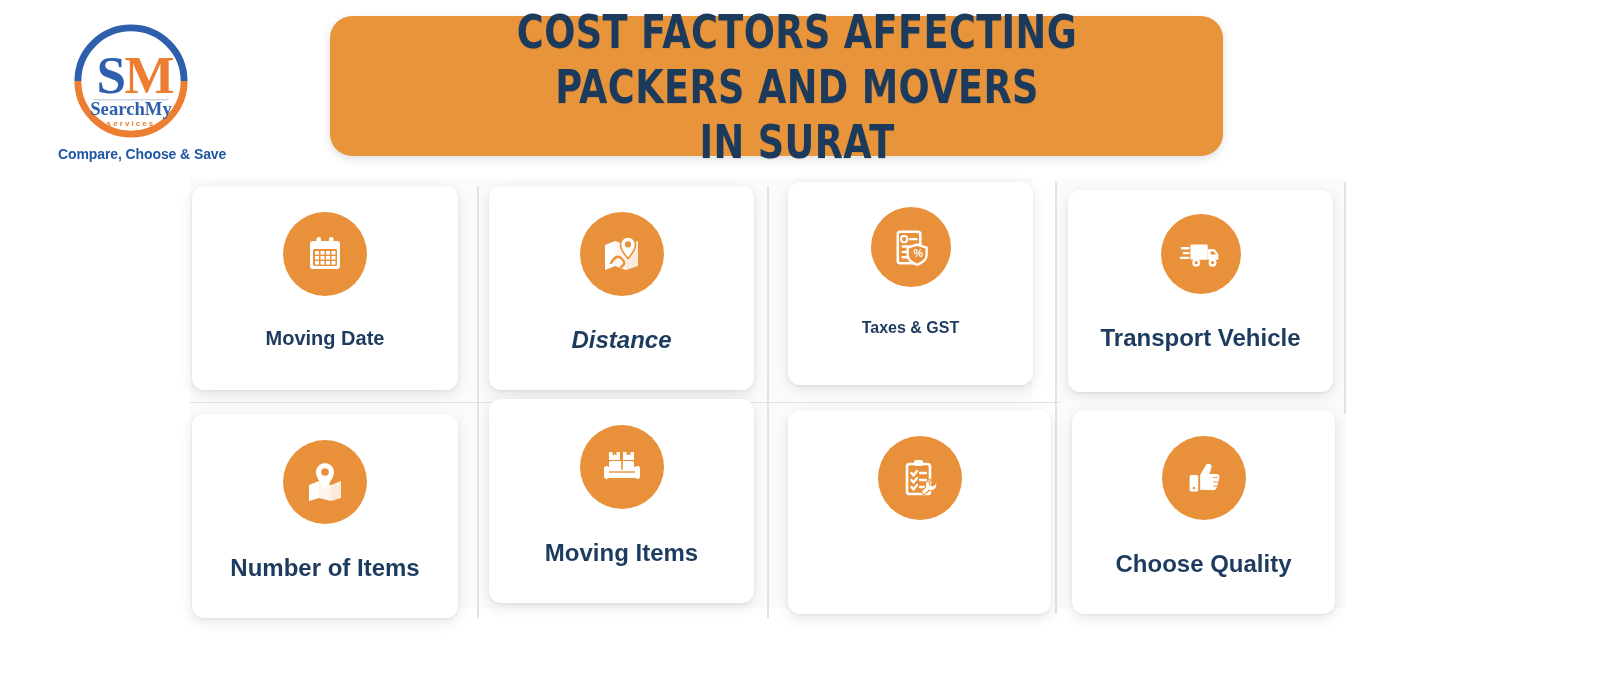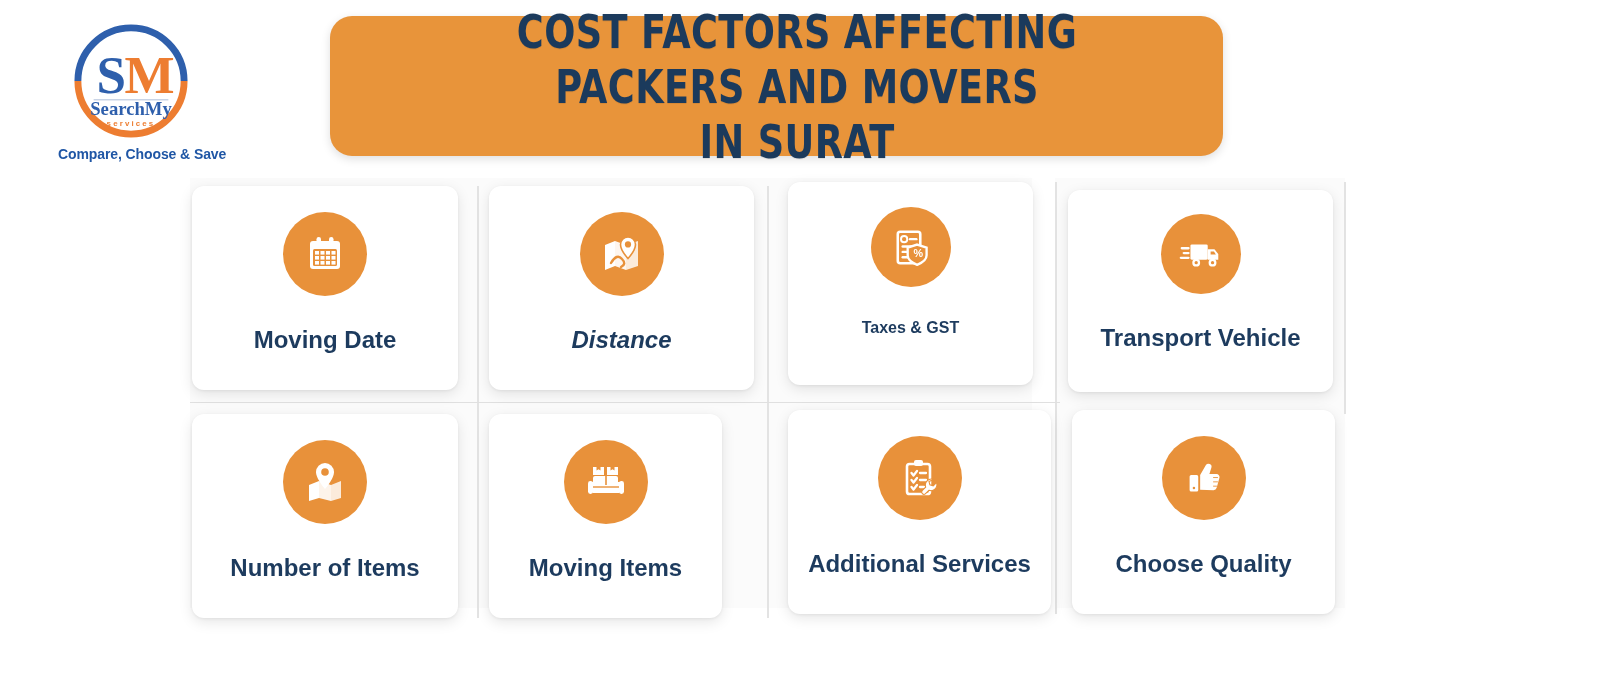--- a/index.html
+++ b/index.html
@@ -183,21 +183,21 @@
             <rect x="19.5" y="26" width="4" height="3.6"></rect>
           <rect x="25" y="26" width="4" height="3.6"></rect>
             <rect x="30.5" y="26" width="4" height="3.6"></rect>
           <rect x="14" y="31" width="4" height="3.6"></rect>
             <rect x="19.5" y="31" width="4" height="3.6"></rect>
           <rect x="25" y="31" width="4" height="3.6"></rect>
             <rect x="30.5" y="31" width="4" height="3.6"></rect>
         </g>
       </svg>
     </div>
-    <div class="card-label" style="margin-top:32px; font-size:24px;">Moving Date</div>
+    <div class="card-label" style="margin-top:32px; font-size:20px;">Moving Date</div>
   </div>
 
   <div class="card" style="left:489px; top:186px; width:265px; height:178px; padding-top:26px;">
     <div class="icon-circle" style="width:84px; height:84px;">
       <svg width="50" height="50" viewBox="0 0 50 50" aria-hidden="true">
         <path d="M8 16 L18 12 L18 37 L8 41 Z" fill="#ffffff"></path>
         <path d="M18 12 L29 16 L29 41 L18 37 Z" fill="#ffffff" opacity="0.92"></path>
         <path d="M29 16 L41 12 L41 37 L29 41 Z" fill="#ffffff" opacity="0.82"></path>
         <path d="M14 34 q6 -10 11 -4 q5 5 -1 8" fill="none" stroke="#e8913a" stroke-width="2.4" stroke-linecap="round"></path>
         <path d="M31 8 a7.5 7.5 0 0 1 7.5 7.5 c0 5.6 -7.5 14 -7.5 14 s-7.5 -8.4 -7.5 -14 A7.5 7.5 0 0 1 31 8 Z" fill="#ffffff" stroke="#e8913a" stroke-width="1.6"></path>
@@ -249,21 +249,21 @@
         <path d="M9 28 L19 24 L19 41 L9 44 Z" fill="#ffffff"></path>
         <path d="M19 24 L31 28 L31 44 L19 41 Z" fill="#ffffff" opacity="0.9"></path>
         <path d="M31 28 L41 24 L41 41 L31 44 Z" fill="#ffffff" opacity="0.82"></path>
         <path d="M25 6 a9 9 0 0 1 9 9 c0 6.8 -9 17 -9 17 s-9 -10.2 -9 -17 a9 9 0 0 1 9 -9 Z" fill="#ffffff"></path>
         <circle cx="25" cy="15" r="3.8" fill="#e8913a"></circle>
       </svg>
     </div>
     <div class="card-label" style="margin-top:32px; font-size:24px;">Number of Items</div>
   </div>
 
-  <div class="card" style="left:489px; top:414px; width:233px; height:178px; padding-top:26px;">
+  <div class="card" style="left:489px; top:399px; width:265px; height:178px; padding-top:26px;">
     <div class="icon-circle" style="width:84px; height:84px;">
       <svg width="50" height="50" viewBox="0 0 50 50" aria-hidden="true">
 
         <rect x="12" y="10" width="11" height="8" fill="#ffffff"></rect>
         <path d="M15.5 10 L15.5 13.5 L17.5 12.2 L19.5 13.5 L19.5 10" fill="#e8913a"></path>
         <rect x="26" y="10" width="11" height="8" fill="#ffffff"></rect>
         <path d="M29.5 10 L29.5 13.5 L31.5 12.2 L33.5 13.5 L33.5 10" fill="#e8913a"></path>
 
         <rect x="12" y="19" width="25" height="9" rx="2" fill="#ffffff"></rect>
         <rect x="9" y="25" width="32" height="7" rx="2.4" fill="#ffffff"></rect>
@@ -288,21 +288,20 @@
           <polyline points="16.5,34 18.5,36.5 22,32"></polyline>
         </g>
         <g stroke="#ffffff" stroke-width="2.3" stroke-linecap="round">
           <line x1="25" y1="20" x2="31" y2="20"></line>
           <line x1="25" y1="27" x2="31" y2="27"></line>
           <line x1="25" y1="34" x2="29" y2="34"></line>
         </g>
         <path d="M38.5 26.5 a6 6 0 0 0 -7.8 7.6 l-3.6 3.6 a2.3 2.3 0 0 0 3.2 3.2 l3.6 -3.6 a6 6 0 0 0 7.6 -7.8 l-3.3 3.3 l-3.3 -0.9 l-0.9 -3.3 Z" fill="#ffffff" stroke="#e8913a" stroke-width="1.1"></path>
       </svg>
     </div>
-    <div class="card-label" style="margin-top:32px; font-size:24px;">Additional Services</div>
   </div>
 
   <div class="card" style="left:1072px; top:410px; width:263px; height:178px; padding-top:26px;">
     <div class="icon-circle" style="width:84px; height:84px;">
       <svg width="48" height="48" viewBox="0 0 50 50" aria-hidden="true">
         <rect x="10" y="22" width="9" height="17" rx="1.6" fill="#ffffff"></rect>
         <circle cx="14.5" cy="35.5" r="1.3" fill="#e8913a"></circle>
         <path d="M21 22 L27 11.5 a3.2 3.2 0 0 1 5.6 3 l-2 6.3 l7.4 0 a3.2 3.2 0 0 1 3.1 4 l-2.9 10.4 a3.4 3.4 0 0 1 -3.3 2.5 L21 37.2 Z" fill="#ffffff"></path>
         <g stroke="#e8913a" stroke-width="1.1" opacity="0.85">
           <line x1="34.5" y1="24.5" x2="39.5" y2="24.5"></line>

